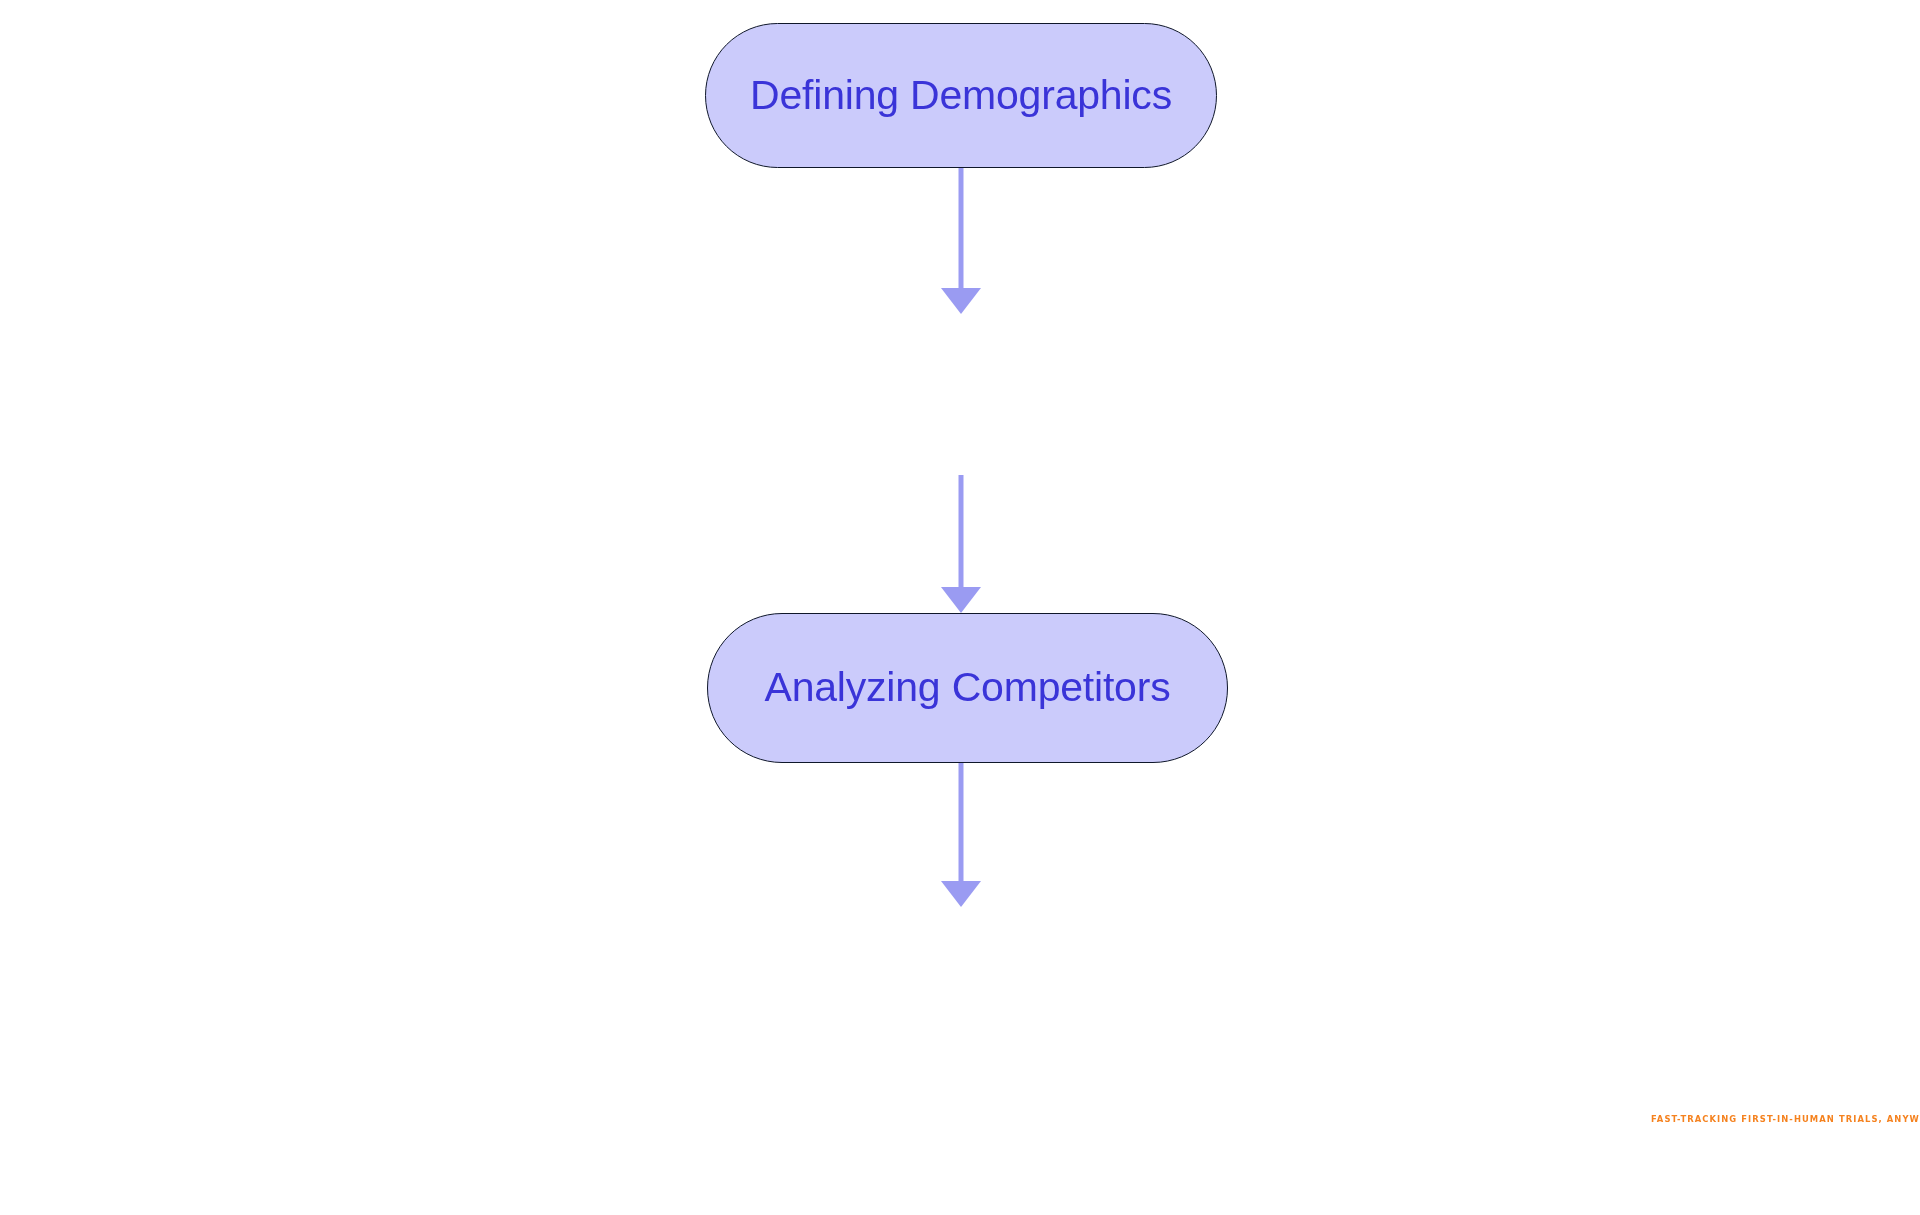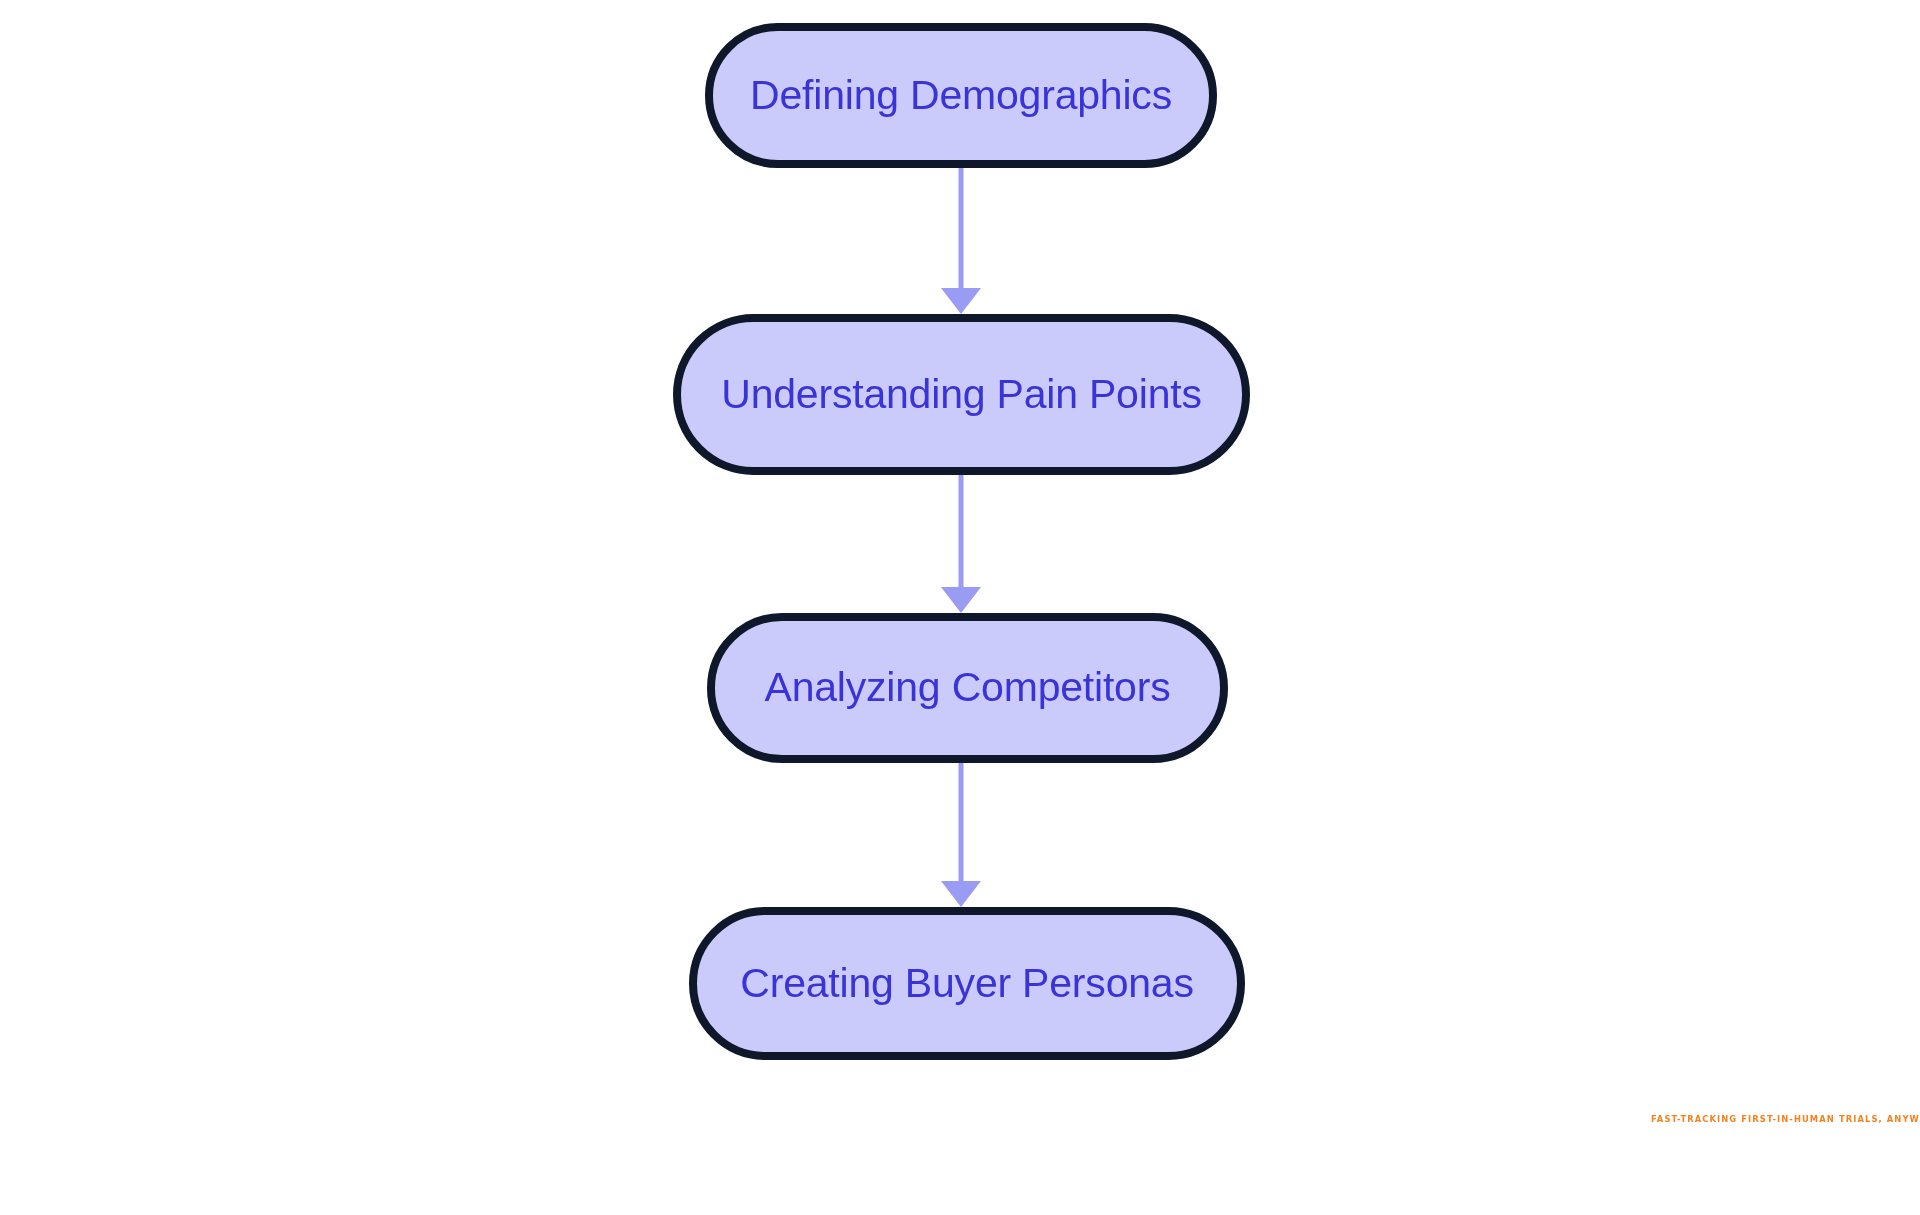--- a/index.html
+++ b/index.html
@@ -20,21 +20,21 @@
     left: 0;
     top: 0;
     width: 1920px;
     height: 1215px;
   }
 
   .node {
     position: absolute;
     box-sizing: border-box;
     background: #cbcbfb;
-    border: 8px solid #0f172a;
+    border: 1px solid #0f172a;
     display: flex;
     align-items: center;
     justify-content: center;
     text-align: center;
   }
 
   .node-label {
     color: #3a34d8;
     font-family: "Liberation Sans", sans-serif;
     font-weight: 400;
@@ -127,29 +127,23 @@
     <g>
       <line x1="961" y1="763" x2="961" y2="881" stroke="#9a9bf2" stroke-width="5"></line>
       <polygon points="941,881 981,881 961,907" fill="#9a9bf2"></polygon>
     </g>
   </svg>
 
   <div class="node" id="node-0">
     <span class="node-label">Defining Demographics</span>
   </div>
 
-  <div class="node" id="node-1">
-    <span class="node-label">Understanding Pain Points</span>
-  </div>
 
   <div class="node" id="node-2">
     <span class="node-label">Analyzing Competitors</span>
   </div>
 
-  <div class="node" id="node-3">
-    <span class="node-label">Creating Buyer Personas</span>
-  </div>
 
 </div>
 
 <div id="logo">
   <span id="logo-tagline">FAST-TRACKING FIRST-IN-HUMAN TRIALS, ANYWHERE</span>
 </div>
 
 </body></html>

